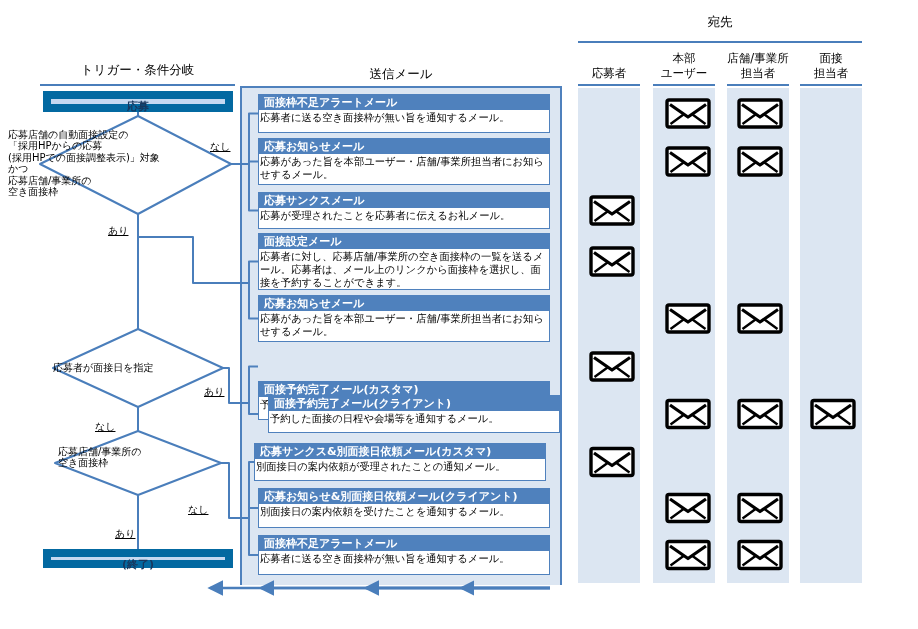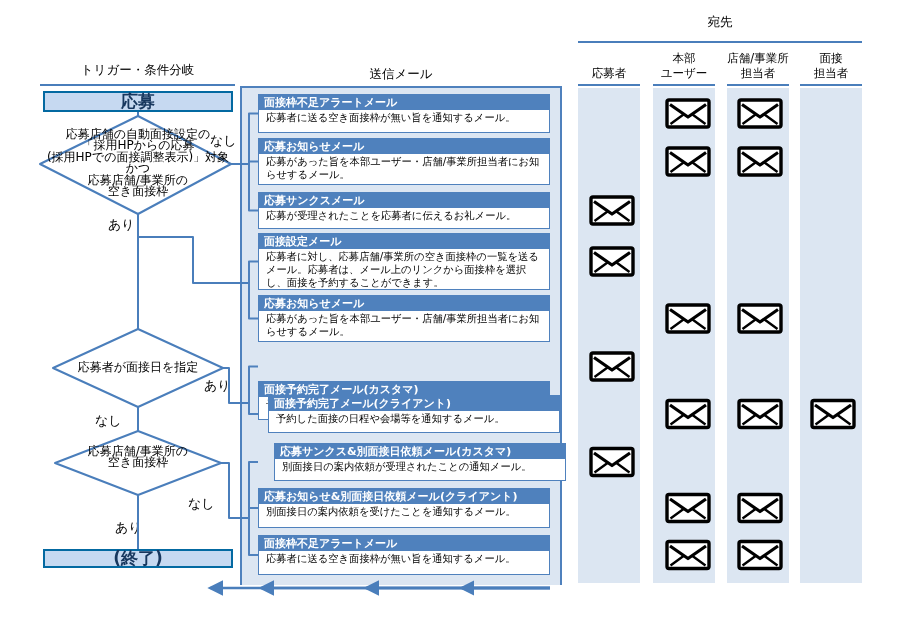--- a/index.html
+++ b/index.html
@@ -3,30 +3,30 @@
 <meta charset="utf-8">
 <style>
   html,body{margin:0;padding:0;background:#ffffff;}
   body{font-family:"DejaVu Sans","Liberation Sans",sans-serif;}
   .stage{position:relative;width:918px;height:629px;background:#fff;overflow:hidden;}
   .band{position:absolute;top:88px;height:495px;background:#DCE6F2;}
   .mailband{position:absolute;left:240px;top:86px;width:322px;height:499px;background:#DCE6F2;
             border-top:2px solid #4F81BD;border-left:2px solid #4F81BD;border-right:2px solid #4F81BD;box-sizing:border-box;}
   .coltitle{position:absolute;font-size:12.5px;color:#000;text-align:center;white-space:nowrap;}
   .rule{position:absolute;height:2px;background:#4A7EBB;}
-  .node{position:absolute;background:#C6D9F1;border:2px solid #0369a1;box-sizing:border-box;
-        color:#17375E;font-weight:bold;font-size:17px;text-align:center;line-height:16px;}
-  .dlabel{position:absolute;font-size:13px;color:#000;white-space:nowrap;}
-  .dtext{position:absolute;font-size:12px;color:#000;text-align:center;line-height:11.4px;z-index:3;}
+  .node{position:absolute;background:#C6D9F1;border:8px solid #0369a1;box-sizing:border-box;
+        color:#17375E;font-weight:bold;font-size:11px;text-align:center;line-height:16px;}
+  .dlabel{position:absolute;font-size:10px;color:#000;text-decoration:underline;white-space:nowrap;margin-top:8px;}
+  .dtext{position:absolute;font-size:10px;color:#000;line-height:11.4px;z-index:3;}
   .mailbox{position:absolute;z-index:3;box-sizing:border-box;}
   .mb-head{background:#4F81BD;color:#fff;font-weight:bold;font-size:11px;line-height:14px;
            padding:1px 5px 0 5px;height:16px;box-sizing:border-box;white-space:nowrap;overflow:hidden;
            border:1px solid #4F81BD;}
   .mb-desc{background:#fff;border:1.6px solid #4F81BD;border-top:none;font-size:10.3px;color:#000;
-           line-height:12.9px;padding:1px 7px;box-sizing:border-box;height:100%;}
+           line-height:12.9px;padding:1px 1px;box-sizing:border-box;height:100%;}
   .rec-label{position:absolute;font-size:11.5px;color:#000;text-align:center;line-height:15px;
              display:flex;flex-direction:column;justify-content:flex-end;align-items:center;white-space:nowrap;}
   .underl{position:absolute;height:2px;background:#4A7EBB;}
   svg.overlay{position:absolute;left:0;top:0;z-index:2;pointer-events:none;}
 </style>
 </head>
 <body>
 
 <div class="stage">
 
@@ -252,21 +252,21 @@
         <div class="mb-desc" style="height: 31px;">応募があった旨を本部ユーザー・店舗/事業所担当者にお知らせするメール。</div>
       </div>
       <div class="mailbox" style="left: 258px; top: 347px; width: 292px; height: 39px; margin-top: 34px;">
         <div class="mb-head">面接予約完了メール(カスタマ)</div>
         <div class="mb-desc" style="height: 23px;">予約した面接の日程や会場等を通知するメール。</div>
       </div>
       <div class="mailbox" style="left: 268px; top: 395px; width: 292px; height: 38px;">
         <div class="mb-head">面接予約完了メール(クライアント)</div>
         <div class="mb-desc" style="height: 22px;">予約した面接の日程や会場等を通知するメール。</div>
       </div>
-      <div class="mailbox" style="left: 274px; top: 443px; width: 292px; height: 38px;">
+      <div class="mailbox" style="left: 254px; top: 443px; width: 292px; height: 38px;">
         <div class="mb-head">応募サンクス&amp;別面接日依頼メール(カスタマ)</div>
         <div class="mb-desc" style="height: 22px;">別面接日の案内依頼が受理されたことの通知メール。</div>
       </div>
       <div class="mailbox" style="left: 258px; top: 488px; width: 292px; height: 40px;">
         <div class="mb-head">応募お知らせ&amp;別面接日依頼メール(クライアント)</div>
         <div class="mb-desc" style="height: 24px;">別面接日の案内依頼を受けたことを通知するメール。</div>
       </div>
       <div class="mailbox" style="left: 258px; top: 535px; width: 292px; height: 40px;">
         <div class="mb-head">面接枠不足アラートメール</div>
         <div class="mb-desc" style="height: 24px;">応募者に送る空き面接枠が無い旨を通知するメール。</div>

